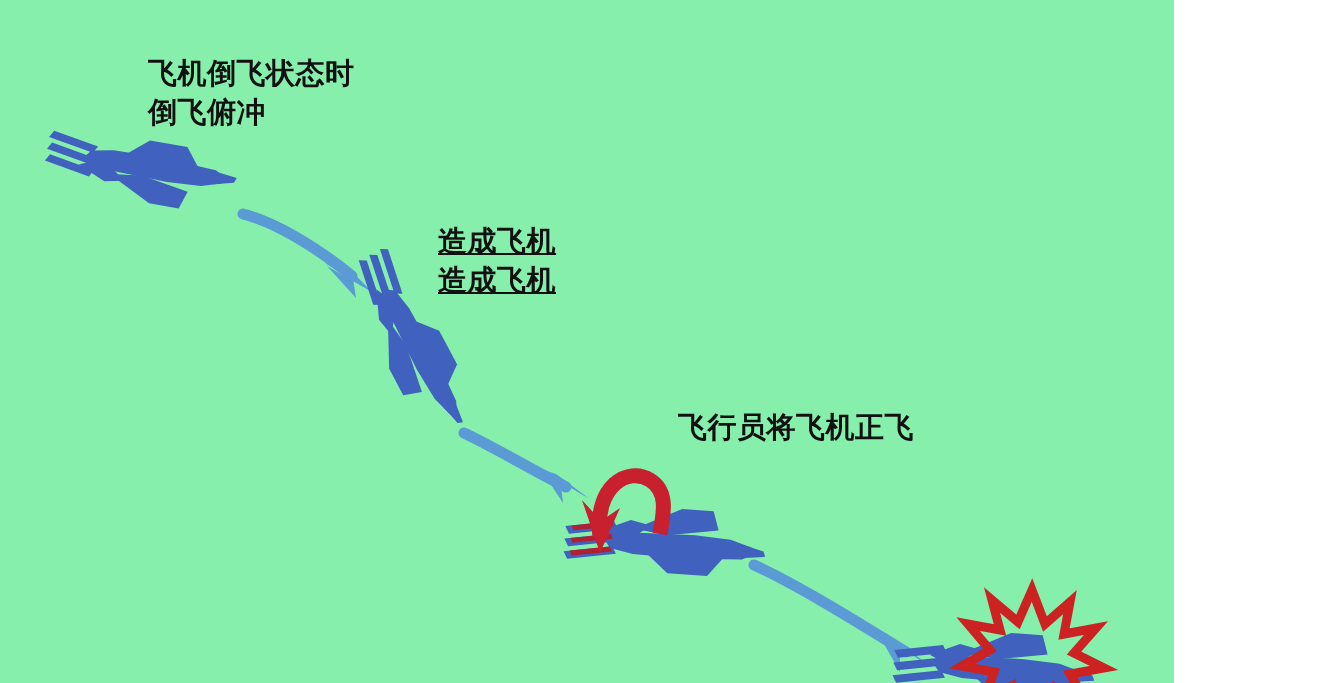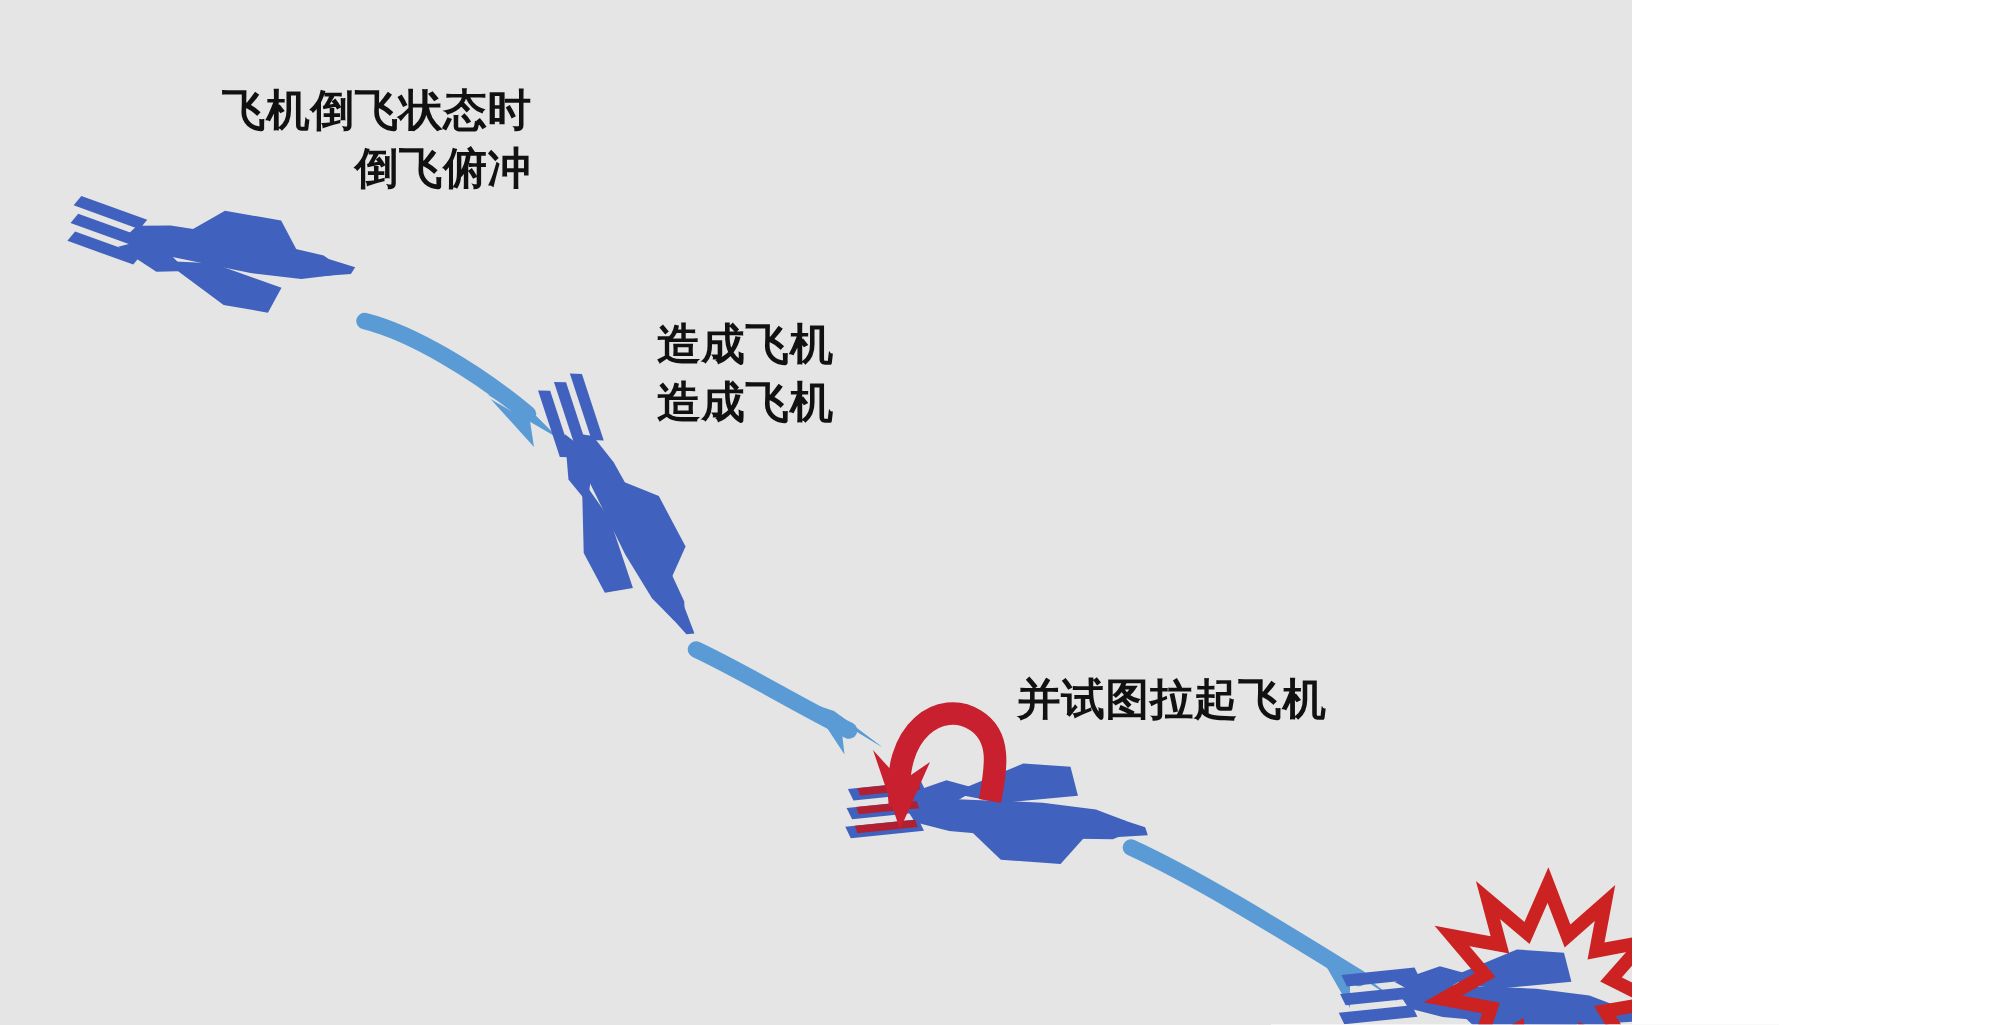--- a/index.html
+++ b/index.html
@@ -2,26 +2,25 @@
 <html><head>
 <meta charset="utf-8">
 <style>
   html, body {
     margin: 0;
     padding: 0;
     background: #ffffff;
   }
   #stage {
     position: relative;
-    width: 1088px;
+    width: 1174px;
     height: 683px;
-    background: #e5e5e5;
+    background: #86efac;
     overflow: hidden;
     font-family: "DejaVu Sans", "Liberation Sans", sans-serif;
-    text-align: right;
   }
   .label {
     position: absolute;
     color: #111111;
     font-weight: bold;
     font-size: 29px;
     line-height: 1.33;
     letter-spacing: 0.5px;
     white-space: pre;
     font-family: "DejaVu Sans", "Liberation Sans", sans-serif;
@@ -117,17 +116,17 @@
     <g transform="translate(1032,650)">
       <path d="M 0,-60 L 13,-26 L 38,-48 L 32,-16 L 64,-22 L 42,3
                L 72,18 L 38,24 L 56,54 L 24,38 L 20,72 L 2,44
                L -16,70 L -20,36 L -48,52 L -38,22 L -70,16 L -42,0
                L -64,-26 L -32,-20 L -40,-50 L -14,-28 Z" fill="none" stroke="#cc2222" stroke-width="9" stroke-linejoin="miter"></path>
     </g>
   </svg>
 
   <div class="label" style="left:148px; top:54px;"><span>飞机倒飞状态时</span><br><span>倒飞俯冲</span></div>
 
-  <div class="label" style="left:438px; top:210px;"><span>造成飞机</span><br><span>造成飞机</span></div>
+  <div class="label" style="left:438px; top:222px;text-decoration:underline;"><span>造成飞机</span><br><span>造成飞机</span></div>
 
-  <div class="label" style="left:678px; top:408px;"><br><span>并试图拉起飞机</span></div>
+  <div class="label" style="left:678px; top:408px;"><span>飞行员将飞机正飞</span><br></div>
 
 </div>
 
 </body></html>

